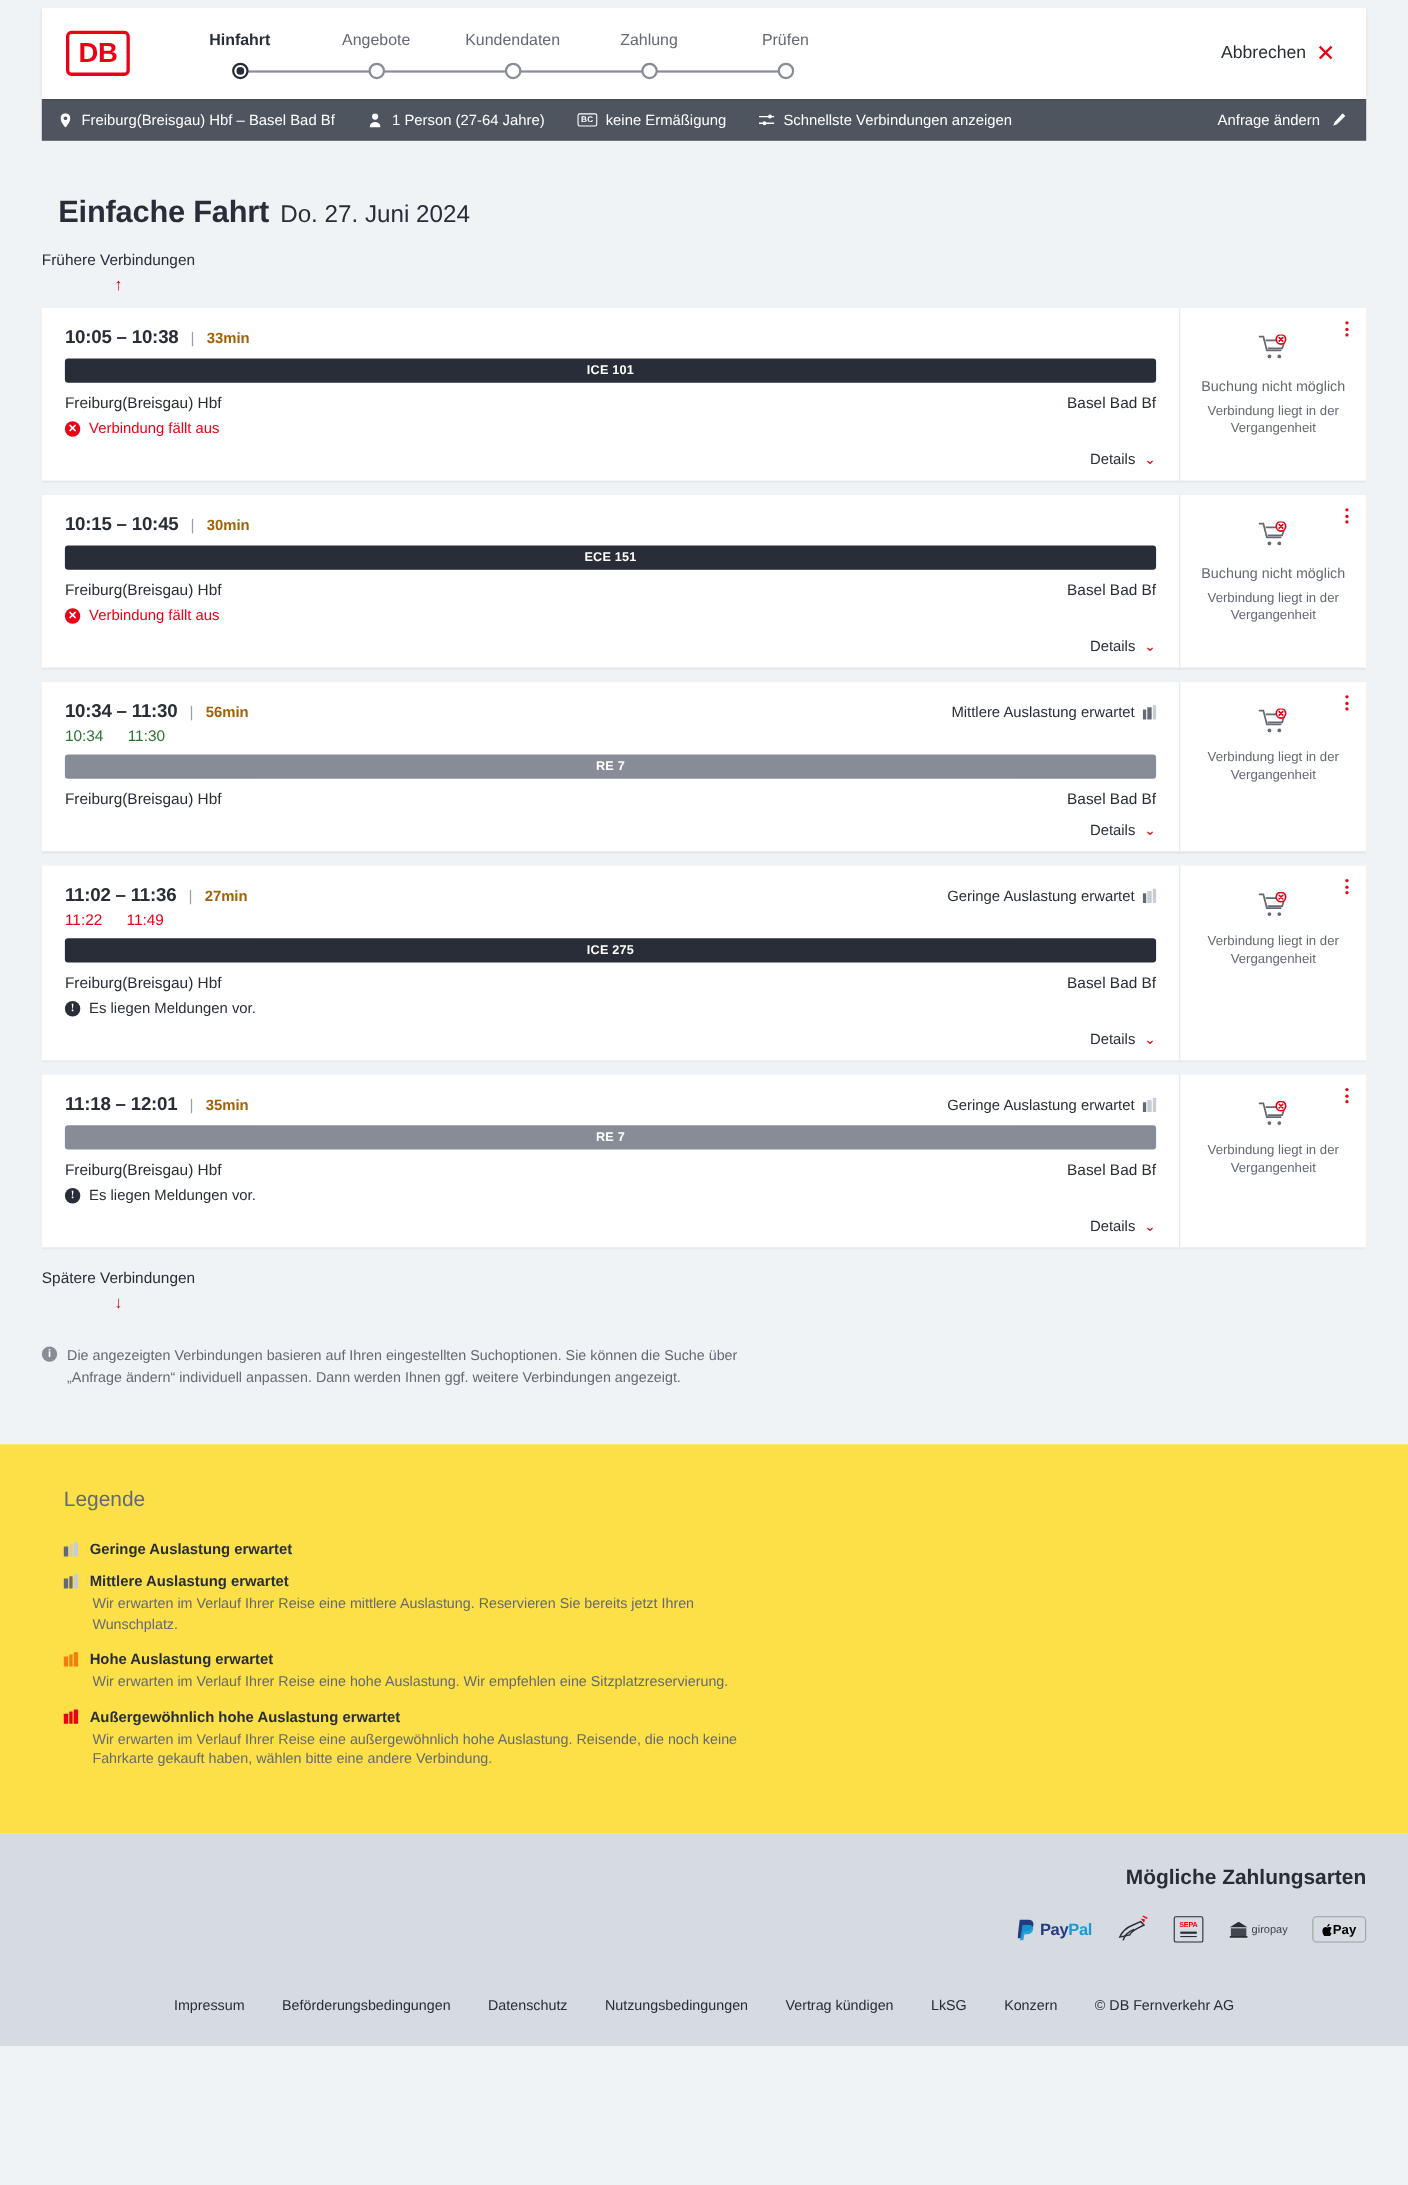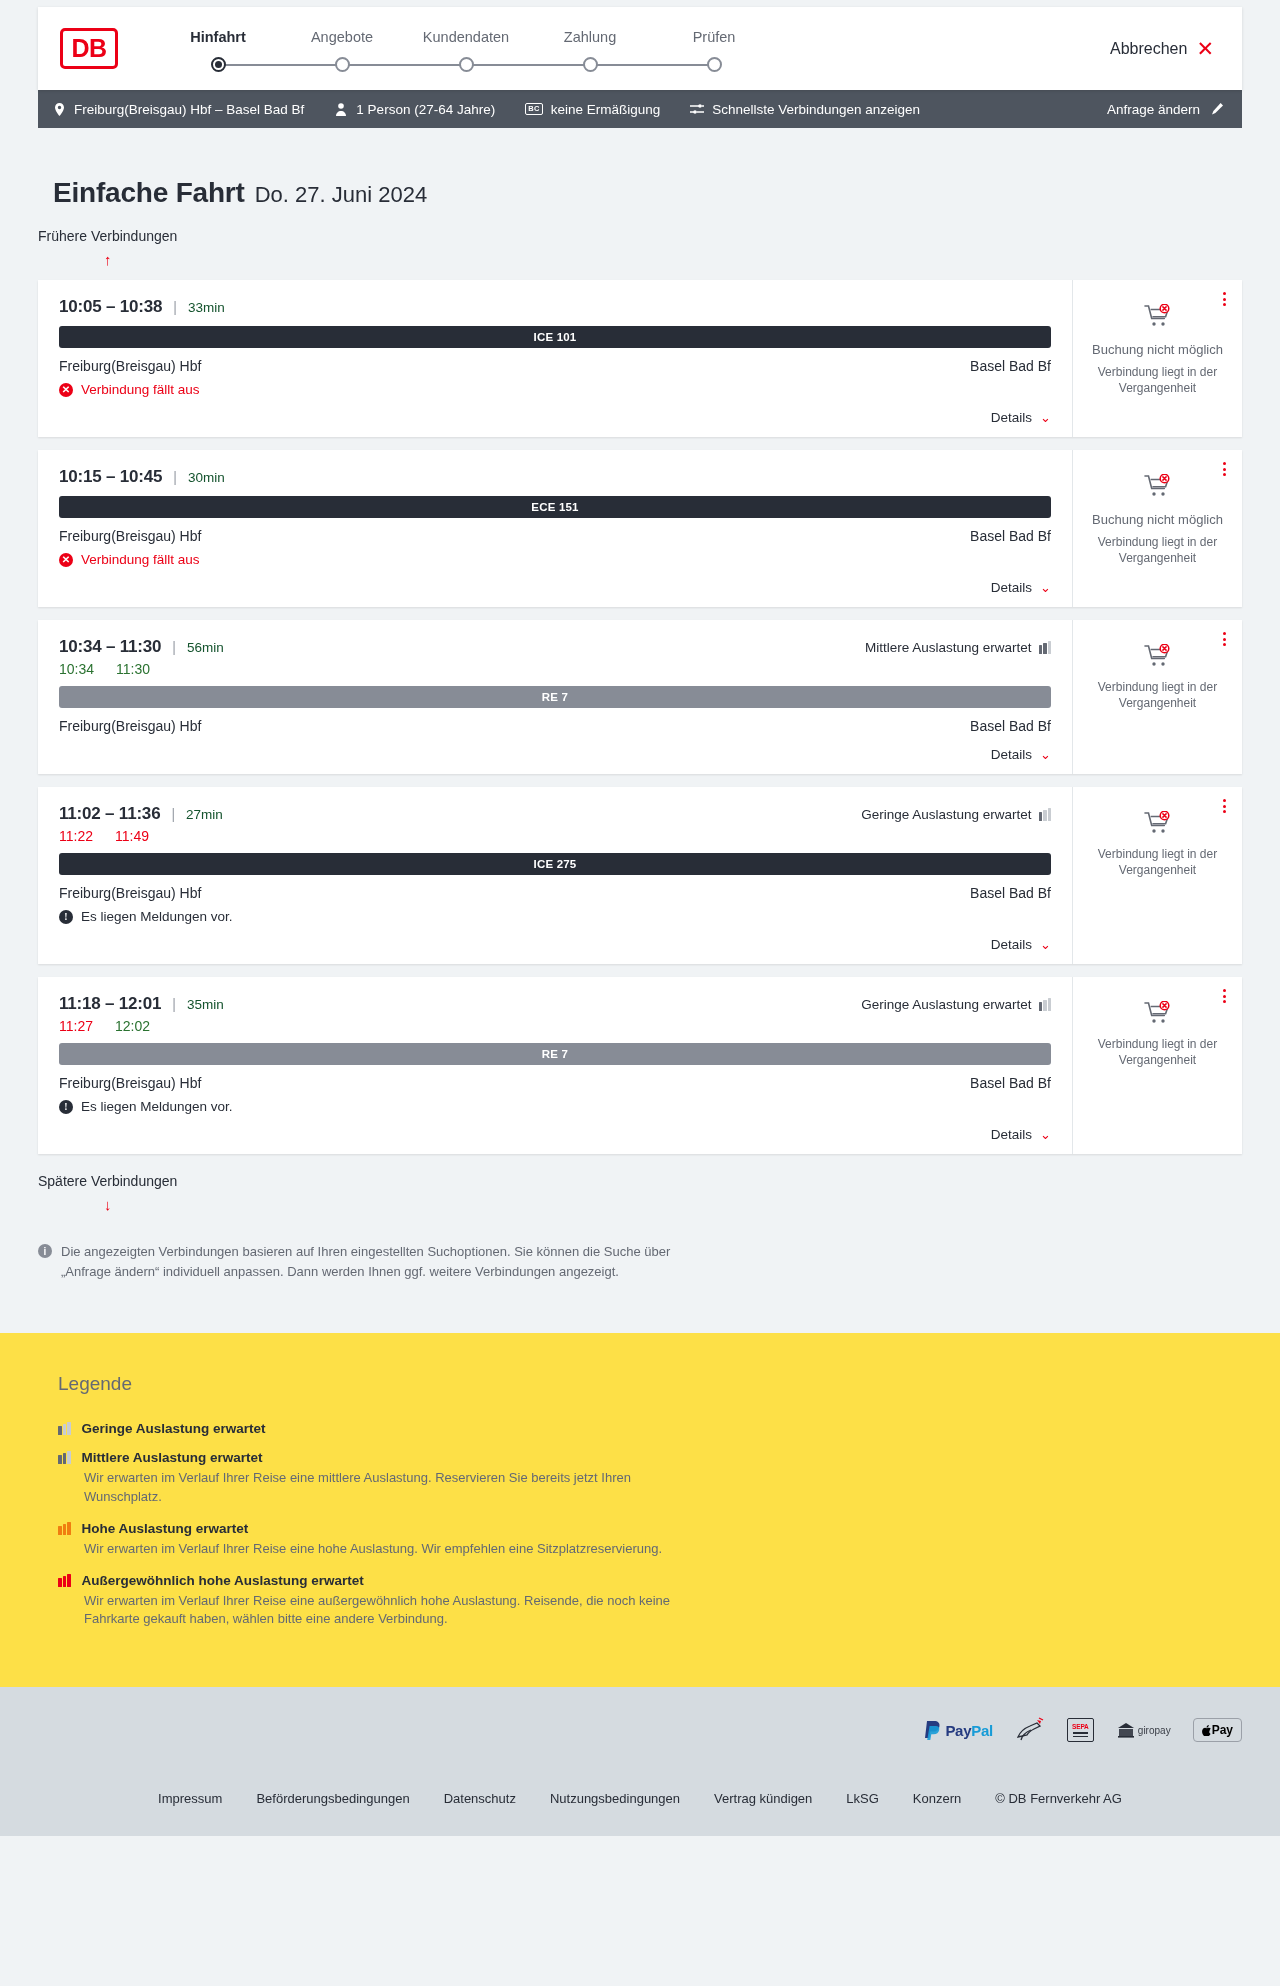--- a/index.html
+++ b/index.html
@@ -122,21 +122,21 @@
   .card {
     display: flex;
     background: #fff;
     margin-top: 13px;
     box-shadow: 0 1px 2px rgba(0,0,0,.10);
   }
   .card-left { flex: 1; padding: 17px 21px 12px 21px; position: relative; }
   .row-top { display: flex; align-items: center; }
   .times { font-size: 17px; font-weight: bold; letter-spacing: -.2px; white-space: nowrap; }
   .sep { color: #9ba0a8; margin: 0 11px; font-weight: 400; font-size: 14px; }
-  .duration { font-size: 13.5px; color: #14532d; font-weight: 400; }
+  .duration { font-size: 13.5px; color: #a16207; font-weight: 700; }
   .occupancy {
     margin-left: auto;
     display: flex; align-items: center; gap: 7px;
     font-size: 13.5px; color: #282d37; white-space: nowrap;
   }
   .realtime { margin-top: 4px; font-size: 14px; display: flex; gap: 22px; }
   .rt-green { color: #2a7230; }
   .rt-red   { color: #ec0016; }
   .train-bar {
     margin-top: 9px;
@@ -541,24 +541,20 @@
               <span class="duration">35min</span>
               <div class="occupancy">
                 <span>Geringe Auslastung erwartet</span>
                 <span class="occ-ico">
                   <i class="on-gray"></i>
                   <i class=""></i>
                   <i class=""></i>
                 </span>
               </div>
             </div>
-            <div class="realtime">
-              <span class="rt-red">11:27</span>
-              <span class="rt-green">12:02</span>
-            </div>
             <div class="train-bar train-re">
               <span>RE 7</span>
             </div>
             <div class="stations">
               <span>Freiburg(Breisgau) Hbf</span>
               <span>Basel Bad Bf</span>
             </div>
             <div class="notice info-msg">
               <span class="circ-ico circ-dark">!</span>
               <span>Es liegen Meldungen vor.</span>
@@ -645,20 +641,21 @@
             <span class="legend-label">Außergewöhnlich hohe Auslastung erwartet</span>
           </div>
           <div class="legend-desc">Wir erwarten im Verlauf Ihrer Reise eine außergewöhnlich hohe Auslastung. Reisende, die noch keine Fahrkarte gekauft haben, wählen bitte eine andere Verbindung.</div>
         </div>
       </div>
   </div>
 </div>
 
 <div class="band-footer">
   <div class="pay-wrap">
+    <div class="pay-title">Mögliche Zahlungsarten</div>
     <div class="pay-icons">
       <div class="pay-ico">
         <svg width="16" height="19" viewBox="0 0 16 19" style="margin-right:4px">
             <path d="M2 0h7c4 0 6 2 5.4 5.4C13.8 9 11 10.6 7.6 10.6H5.3L4.2 17H0z" fill="#253b80"></path>
             <path d="M4.6 5h6.2c2.6 0 3.9 1.4 3.4 4-.5 2.8-2.6 4.3-5.6 4.3H6.3L5.3 19H2.2z" fill="#179bd7" opacity=".9"></path>
           </svg>
         <span class="paypal-txt"><span class="pp-blue">Pay</span><span class="pp-cyan">Pal</span></span>
       </div>
       <div class="pay-ico">
         <svg width="30" height="26" viewBox="0 0 30 26">

